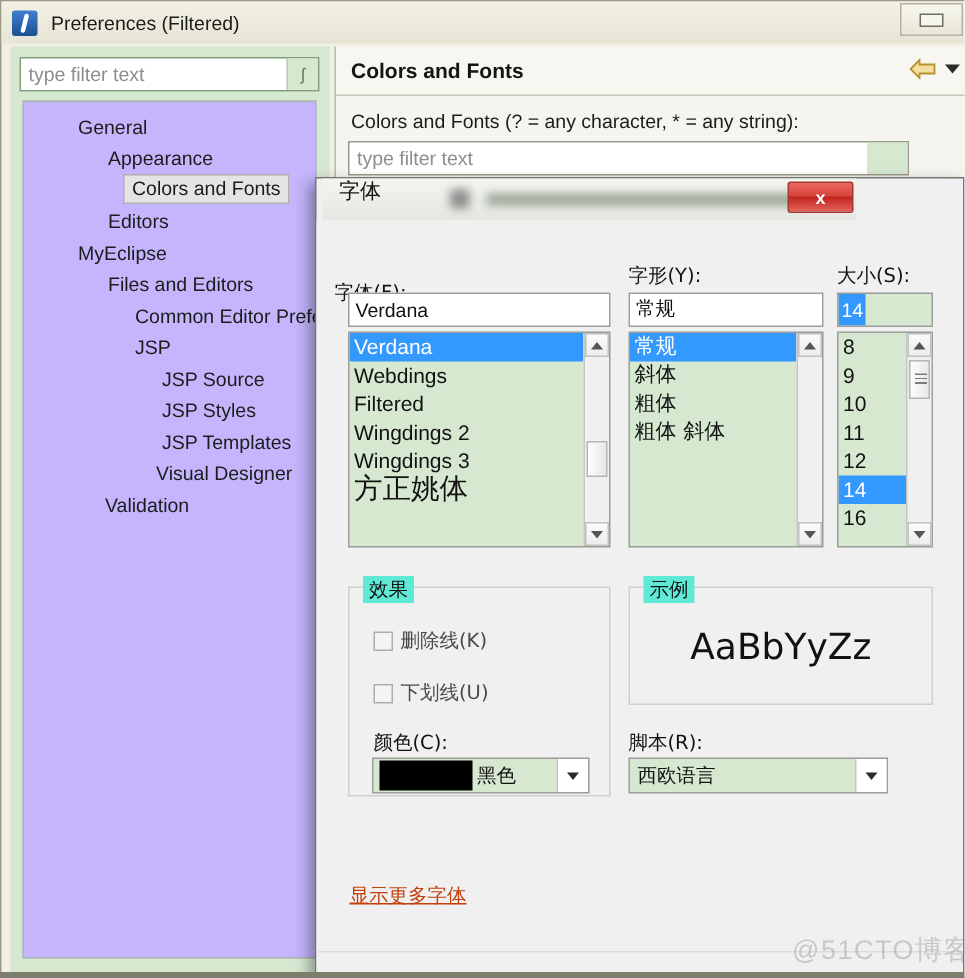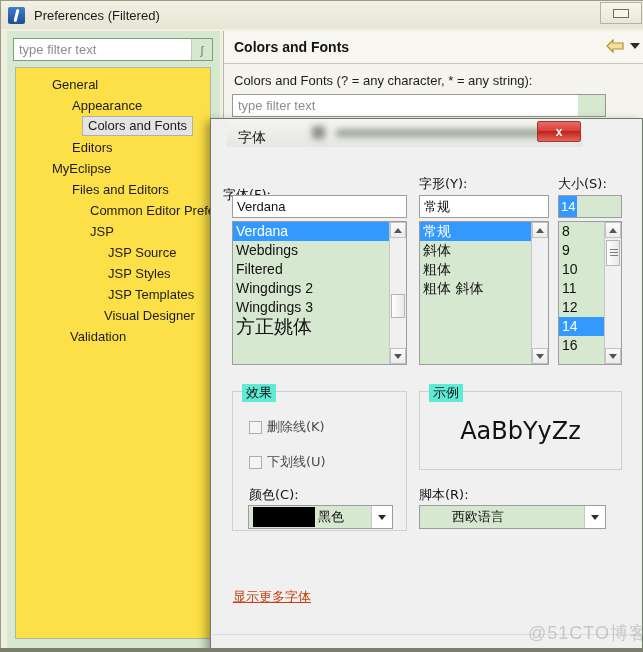--- a/index.html
+++ b/index.html
@@ -104,21 +104,21 @@
     display: flex; align-items: center; justify-content: center;
     font-size: 11px; color: #5a7a56;
     font-style: italic;
     box-sizing: border-box;
     flex: none;
   }
   #tree-box {
     position: absolute;
     left: 8px; top: 36px;
     width: 196px; height: 572px;
-    background: #fde047;
+    background: #c4b5fd;
     border: 1px solid #a9b9a5;
     box-sizing: border-box;
     overflow: hidden;
   }
   .tree-item {
     font-size: 13px;
     color: #1c1c1c;
     height: 21px;
     line-height: 21px;
     white-space: nowrap;
@@ -228,24 +228,24 @@
     position: absolute;
     left: 210px; top: 118px;
     width: 433px; height: 534px;
     background: #f0f0f0;
     border: 1px solid #6f7a6c;
     box-sizing: border-box;
     box-shadow: -4px 3px 9px rgba(0,0,0,0.35);
   }
   #font-dialog-titlebar {
     position: absolute;
-    left: 16px; top: 0;
+    left: 4px; top: 0;
     width: 356px; height: 28px;
     background: linear-gradient(to bottom, rgba(245,245,240,0.92), rgba(228,230,224,0.92));
-    display: flex; align-items: flex-end;
+    display: flex; align-items: flex-start;
     overflow: hidden;
   }
   #font-dialog-title {
     margin-left: 11px;
     font-size: 14px;
     color: #111111;
     z-index: 2;
     white-space: nowrap;
   }
   #titlebar-blur {
@@ -689,21 +689,21 @@
             </div>
         </div>
       </div>
 
       <div class="fd-group" style="left:208px; top:244px; width:203px; height:79px;">
         <div class="fd-group-title cjk">示例</div>
         <div id="sample-text">AaBbYyZz</div>
       </div>
 
       <div class="fd-label cjk" style="left:208px; top:339px;">脚本(R):</div>
-      <div class="fd-combo" style="left:208px; top:358px; width:187px; height:24px;padding-left:27px;">
+      <div class="fd-combo" style="left:208px; top:358px; width:173px; height:24px;">
         <div id="script-value" class="cjk">西欧语言</div>
         <div class="fd-combo-btn">
             <span class="combo-caret"></span>
           </div>
       </div>
 
       <div id="more-fonts-link" class="cjk" style="top:441px;">显示更多字体</div>
 
       <div id="fd-footer">
         <div class="fd-button cjk" id="btn-ok">确定</div>

